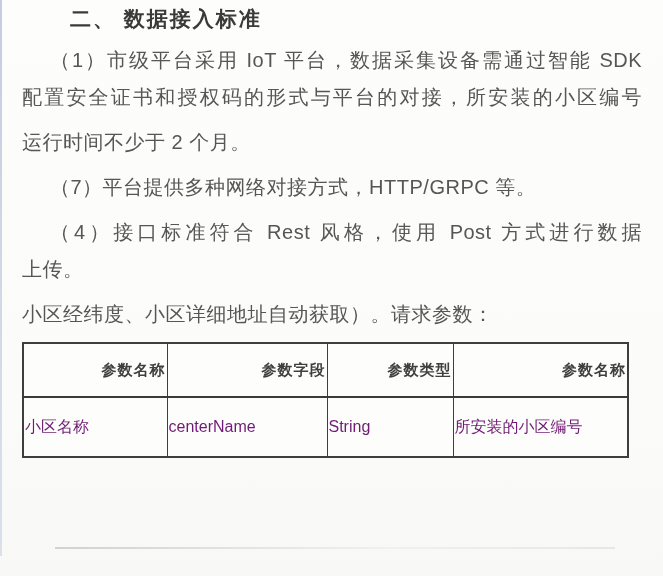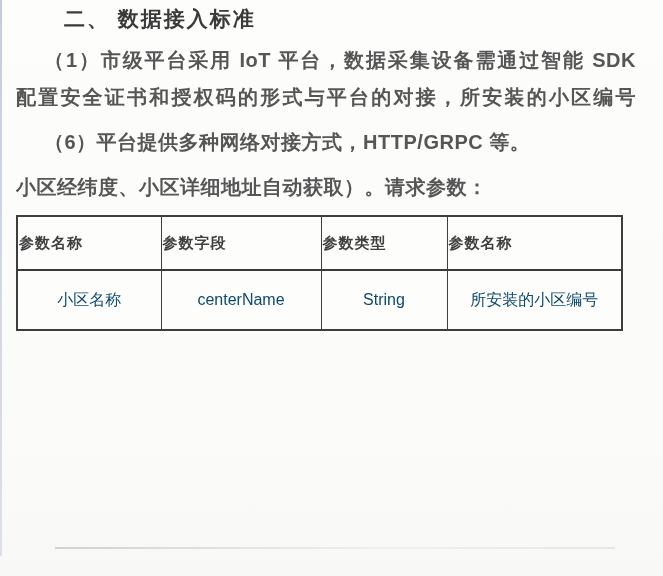--- a/index.html
+++ b/index.html
@@ -25,37 +25,36 @@
   .scan-streak {
     position: absolute;
     left: 55px;
     top: 547px;
     width: 560px;
     height: 2px;
     background: linear-gradient(90deg, rgba(110,110,110,0.28), rgba(170,170,170,0.10) 60%, rgba(150,150,150,0.18));
   }
   .content {
     position: absolute;
-    left: 16px;
+    left: 22px;
     top: 6px;
     width: 620px;
   }
   .heading {
     font-size: 21px;
     font-weight: bold;
     color: #3a3a3a;
     letter-spacing: 2px;
     padding-left: 48px;
     line-height: 26px;
     margin: 0 0 10px 0;
     white-space: nowrap;
   }
   .para {
     margin: 8px 0 3px 0;
-    font-weight: bold;
   }
   .line {
     font-size: 20px;
     line-height: 37px;
     height: 37px;
     color: #565656;
     letter-spacing: 0.5px;
     text-align: justify;
     text-align-last: justify;
     white-space: nowrap;
@@ -75,55 +74,59 @@
     border: 2px solid #3e3e3e;
     background: #fdfdfc;
   }
   .param-table th {
     border: 1px solid #3e3e3e;
     border-bottom: 2px solid #3a3a3a;
     height: 50px;
     font-size: 15px;
     font-weight: bold;
     color: #3f3f3f;
-    text-align: left;
+    text-align: right;
     vertical-align: middle;
     letter-spacing: 1px;
   }
   .param-table td {
     border: 1px solid #3e3e3e;
     height: 56px;
     font-size: 16px;
     font-weight: normal;
-    color: #0c4a6e;
-    text-align: center;
+    color: #701a75;
     vertical-align: middle;
   }
 </style>
 </head>
 <body>
 
 <div class="scan-edge-line"></div>
 
 <div class="content">
 
   <div class="heading">二、 数据接入标准</div>
 
   <div class="para">
     <div class="line first">（1）市级平台采用 IoT 平台，数据采集设备需通过智能 SDK</div>
     <div class="line">配置安全证书和授权码的形式与平台的对接，所安装的小区编号</div>
   </div>
 
   <div class="para">
+    <div class="line last">运行时间不少于 2 个月。</div>
   </div>
 
   <div class="para">
-    <div class="line first last">（6）平台提供多种网络对接方式，HTTP/GRPC 等。</div>
+    <div class="line first last">（7）平台提供多种网络对接方式，HTTP/GRPC 等。</div>
   </div>
 
+  <div class="para">
+    <div class="line first">（4）接口标准符合 Rest 风格，使用 Post 方式进行数据</div>
+    <div class="line last">上传。</div>
+  </div>
 
   <div class="para">
     <div class="line last">小区经纬度、小区详细地址自动获取）。请求参数：</div>
   </div>
 
   <table class="param-table">
     <colgroup>
       <col style="width:144px">
       <col style="width:160px">
       <col style="width:126px">

